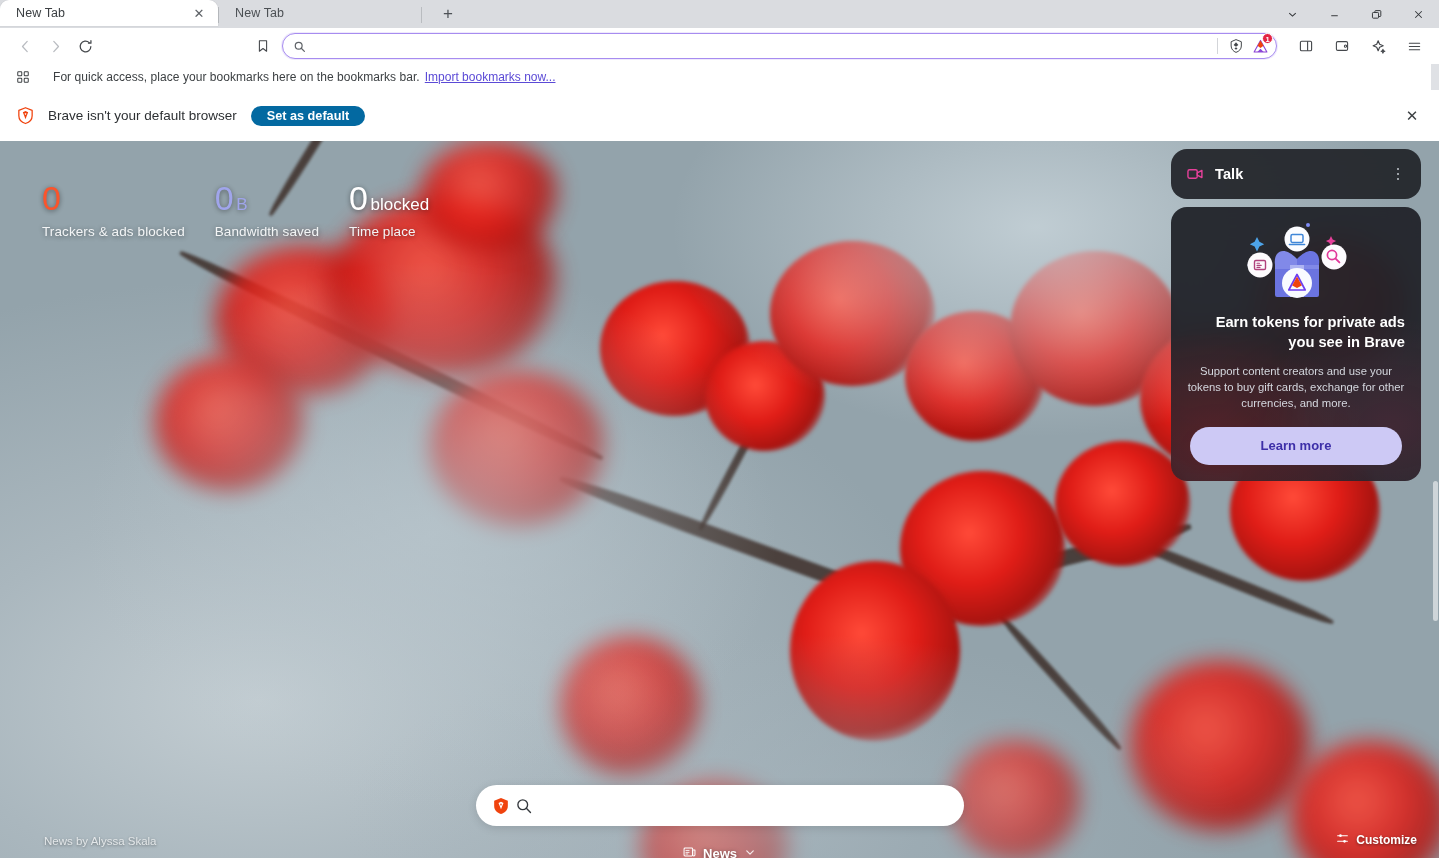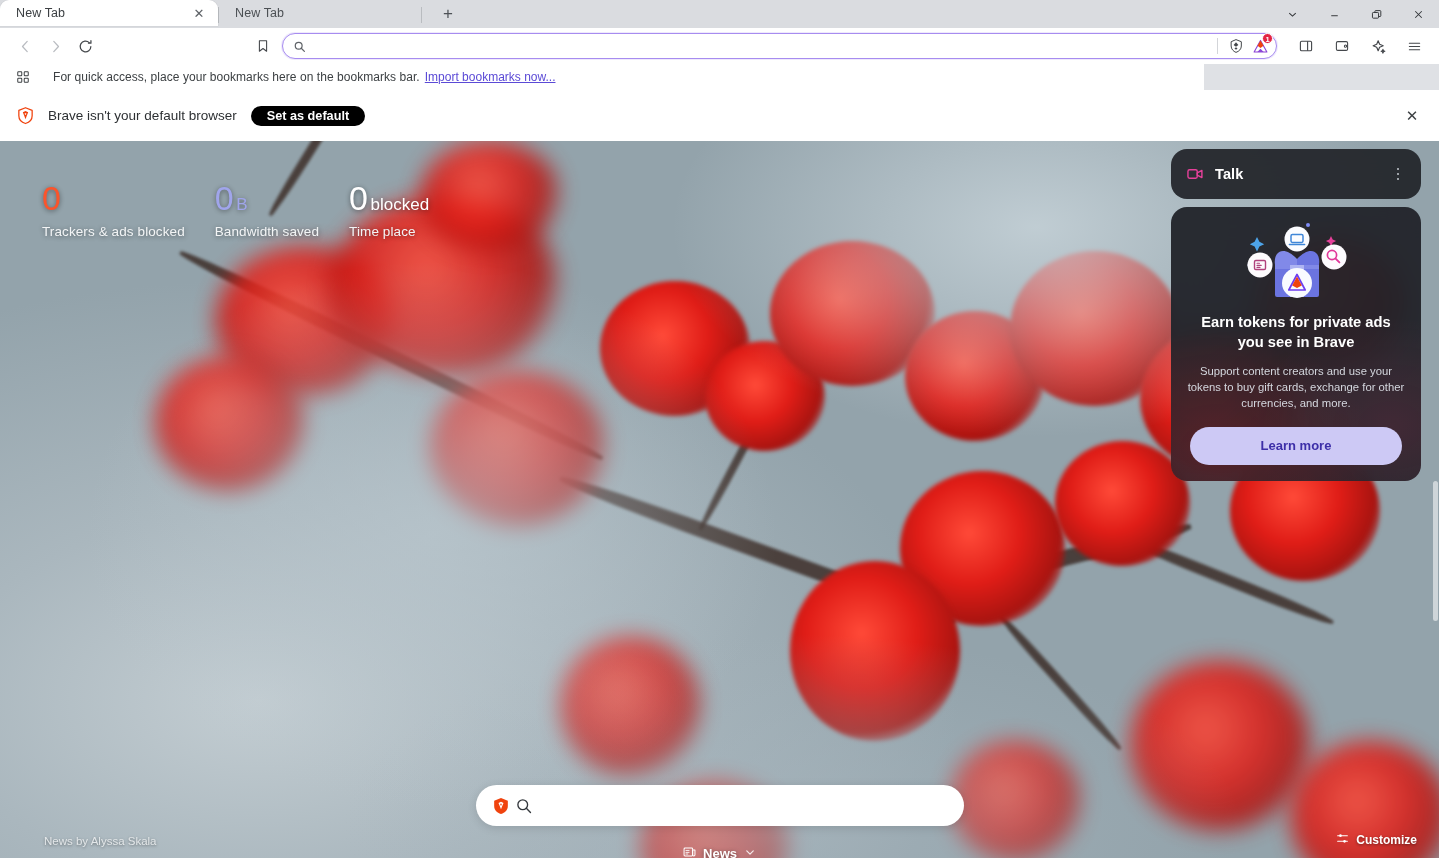--- a/index.html
+++ b/index.html
@@ -71,37 +71,37 @@
   .badge{
     position:absolute; top:-1px; right:-1px; min-width:11px; height:11px;
     background:#e32444; color:#fff; border-radius:6px;
     font-size:7.5px; line-height:11px; text-align:center; font-weight:700;
     padding:0 2px; border:1px solid #fff;
   }
   .tb-right{ display:flex; align-items:center; gap:6px; margin-left:8px; }
 
   
   .bmbar{
-    position:absolute; left:0; top:64px; width:1204px; height:26px;
+    position:absolute; left:0; top:64px; width:1431px; height:26px;
     background:#ffffff; display:flex; align-items:center; padding:0 10px;
     font-size:12px; color:#3c4043;
   }
   .bm-grid{ width:26px; display:flex; align-items:center; justify-content:center; color:#3c4043; }
   .bm-text{ margin-left:17px; letter-spacing:.05px; }
   .bm-link{ color:#5b4ad6; text-decoration:underline; margin-left:5px;text-align:right; }
 
   
   .banner{
     position:absolute; left:0; top:90px; width:1439px; height:51px;
     background:#ffffff; display:flex; align-items:center; padding:0 14px;
   }
   .banner-lion{ width:22px; height:22px; display:flex; align-items:center; justify-content:center; flex:none; }
   .banner-text{ margin-left:12px; font-size:13.5px; color:#2d3033; }
   .banner-btn{
-    margin-left:14px; background:#000000; color:#fff;
+    margin-left:14px; background:#0369a1; color:#fff;
     border:none; border-radius:16px; padding:3px 16px;
     font-size:12.7px; font-weight:600; font-family:"Liberation Sans",sans-serif;text-align:center;
   }
   .banner-close{
     position:absolute; right:14px; top:50%; transform:translateY(-50%);
     width:26px; height:26px; display:flex; align-items:center;
     justify-content:center; color:#3c4043; font-size:15px;
   }
 
   
@@ -162,21 +162,21 @@
   .w-menu i{ width:2.6px; height:2.6px; background:#c5c8cf; border-radius:50%; display:block; }
   .wcard.rewards{
     margin-top:8px; padding-bottom:16px; position:relative;
     background:
       radial-gradient(ellipse 220px 170px at 18% 88%, rgba(122,34,42,.55), transparent 70%),
       radial-gradient(ellipse 200px 150px at 88% 80%, rgba(96,40,58,.45), transparent 72%),
       rgba(33,35,41,.95);
   }
   .rw-art{ height:92px; position:relative; margin:8px 0 6px; }
   .rw-h{
-    color:#fff; font-size:14.7px; font-weight:700; text-align:center;
+    color:#fff; font-size:14.7px; font-weight:700; text-align:right;
     line-height:1.35; padding:0 16px;
   }
   .rw-p{
     color:#d4d7de; font-size:11.3px; text-align:center; line-height:1.42;
     padding:10px 16px 0; font-weight:400;
   }
   .rw-btn{
     display:block; margin:16px auto 0; width:212px; height:38px;
     background:#cdc9f5; color:#3d2fa8; border:none; border-radius:19px;
     font-size:13px; font-weight:700; font-family:"Liberation Sans",sans-serif;

